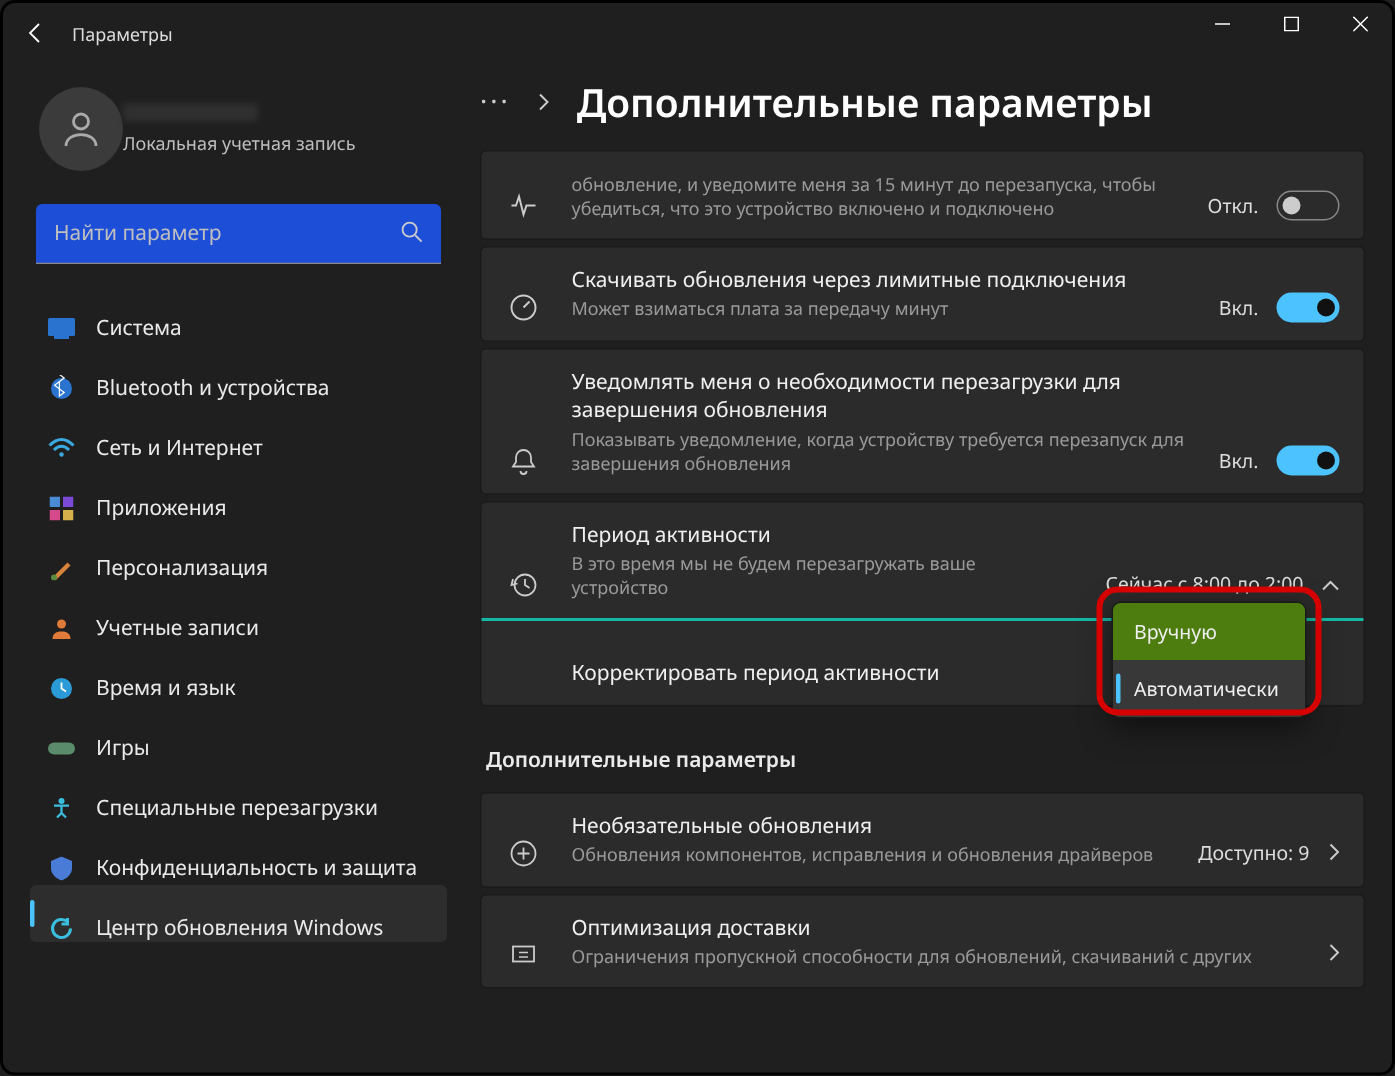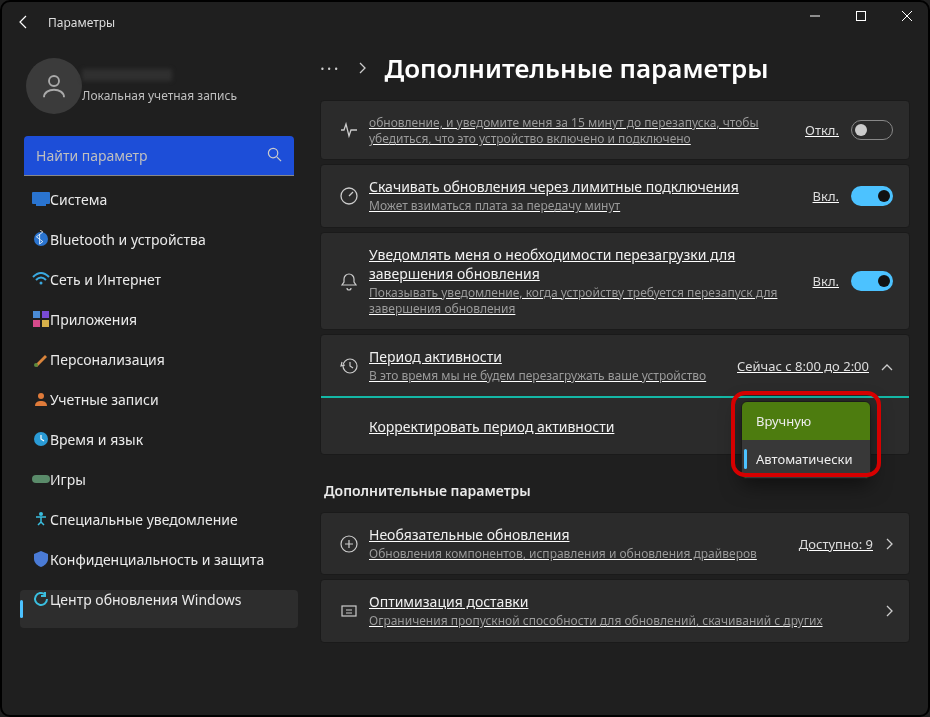--- a/index.html
+++ b/index.html
@@ -15,31 +15,31 @@
   .profile { display:flex; align-items:center; gap:0; padding:6px 0 18px 6px; }
   .avatar { width:56px; height:56px; border-radius:50%; background:#3b3b3b; display:flex; align-items:center; justify-content:center; }
   .avatar svg { width:30px; height:30px; }
   .profile-name { background:#303030; width:90px; height:12px; border-radius:2px; filter: blur(2px); margin-bottom:6px; }
   .profile-sub { font-size:12px; color:#bfbfbf; }
   .search { position:relative; margin:4px 4px 14px 4px; }
   .search input { width:100%; background:#1d4ed8; border:none; border-bottom:1px solid #888; color:#fff; padding:10px 34px 10px 12px; font-size:14px; border-radius:4px 4px 0 0; outline:none; }
   .search input::placeholder { color:#bfbfbf; }
   .search-icon { position:absolute; right:12px; top:50%; transform:translateY(-50%); color:#ccc; }
   .nav { display:flex; flex-direction:column; gap:2px; margin-top:6px; }
-  .nav-item { display:flex; align-items:flex-start; height:38px; padding:0 12px; border-radius:4px; cursor:pointer; font-size:14px; color:#eaeaea; position:relative; }
+  .nav-item { display:flex; align-items:flex-end; gap:14px; height:38px; padding:0 12px; border-radius:4px; cursor:pointer; font-size:14px; color:#eaeaea; position:relative; }
   .nav-item.active { background:#2d2d2d; }
   .nav-item.active::before { content:""; position:absolute; left:0; top:10px; bottom:10px; width:3px; background:#4cc2ff; border-radius:2px; }
   .nav-icon { width:18px; height:18px; display:flex; align-items:center; justify-content:center; }
   .main { flex:1; padding:0 20px 0 10px; overflow:hidden; }
   .breadcrumb { display:flex; align-items:center; gap:18px; padding:6px 0 14px 0; }
   .bc-dots { color:#ccc; font-size:18px; letter-spacing:2px; cursor:pointer; }
   .bc-chevron { color:#ccc; }
   .page-title { font-size:26px; font-weight:600; }
   .card { background:#2b2b2b; border:1px solid #1a1a1a; border-radius:4px; margin-bottom:4px; }
-  .row { display:flex; align-items:center; padding:12px 16px; gap:8px; min-height:58px;text-decoration:underline; }
+  .row { display:flex; align-items:flex-end; padding:12px 16px; gap:20px; min-height:58px; }
   .row.border-top { border-top:2px solid #14b8a6; }
   .row-icon { width:24px; color:#d0d0d0; display:flex; align-items:center; justify-content:center; flex-shrink:0; }
   .row-text { flex:1; min-width:0; }
   .row-title { font-size:14px; color:#f0f0f0; }
   .row-desc { font-size:12px; color:#9a9a9a; margin-top:2px; line-height:1.35; }
   .row-right { display:flex; align-items:center; gap:12px; }
   .state-label { font-size:13px; color:#ddd; }
   .toggle { width:42px; height:20px; border-radius:12px; position:relative; cursor:pointer; }
   .toggle.off { border:1px solid #888; background:transparent; }
   .toggle.off::after { content:""; position:absolute; left:3px; top:50%; transform:translateY(-50%); width:12px; height:12px; border-radius:50%; background:#ccc; }
@@ -183,21 +183,21 @@
           </span>
         <span>Игры</span>
       </div>
       <div class="nav-item">
         <span class="nav-icon">
             <svg width="16" height="16" viewBox="0 0 16 16">
               <circle cx="8" cy="3" r="2" fill="#3abfe0"></circle>
               <path d="M3 6h10M8 6v5M5 14l3-3 3 3" stroke="#3abfe0" stroke-width="1.5" fill="none"></path>
             </svg>
           </span>
-        <span>Специальные уведомление</span>
+        <span>Специальные перезагрузки</span>
       </div>
       <div class="nav-item">
         <span class="nav-icon">
             <svg width="14" height="16" viewBox="0 0 14 16">
               <path d="M7 0 L14 3 V8 C14 12 10 15 7 16 C4 15 0 12 0 8 V3 Z" fill="#4a7bd6"></path>
             </svg>
           </span>
         <span>Конфиденциальность и защита</span>
       </div>
       <div class="nav-item active">

